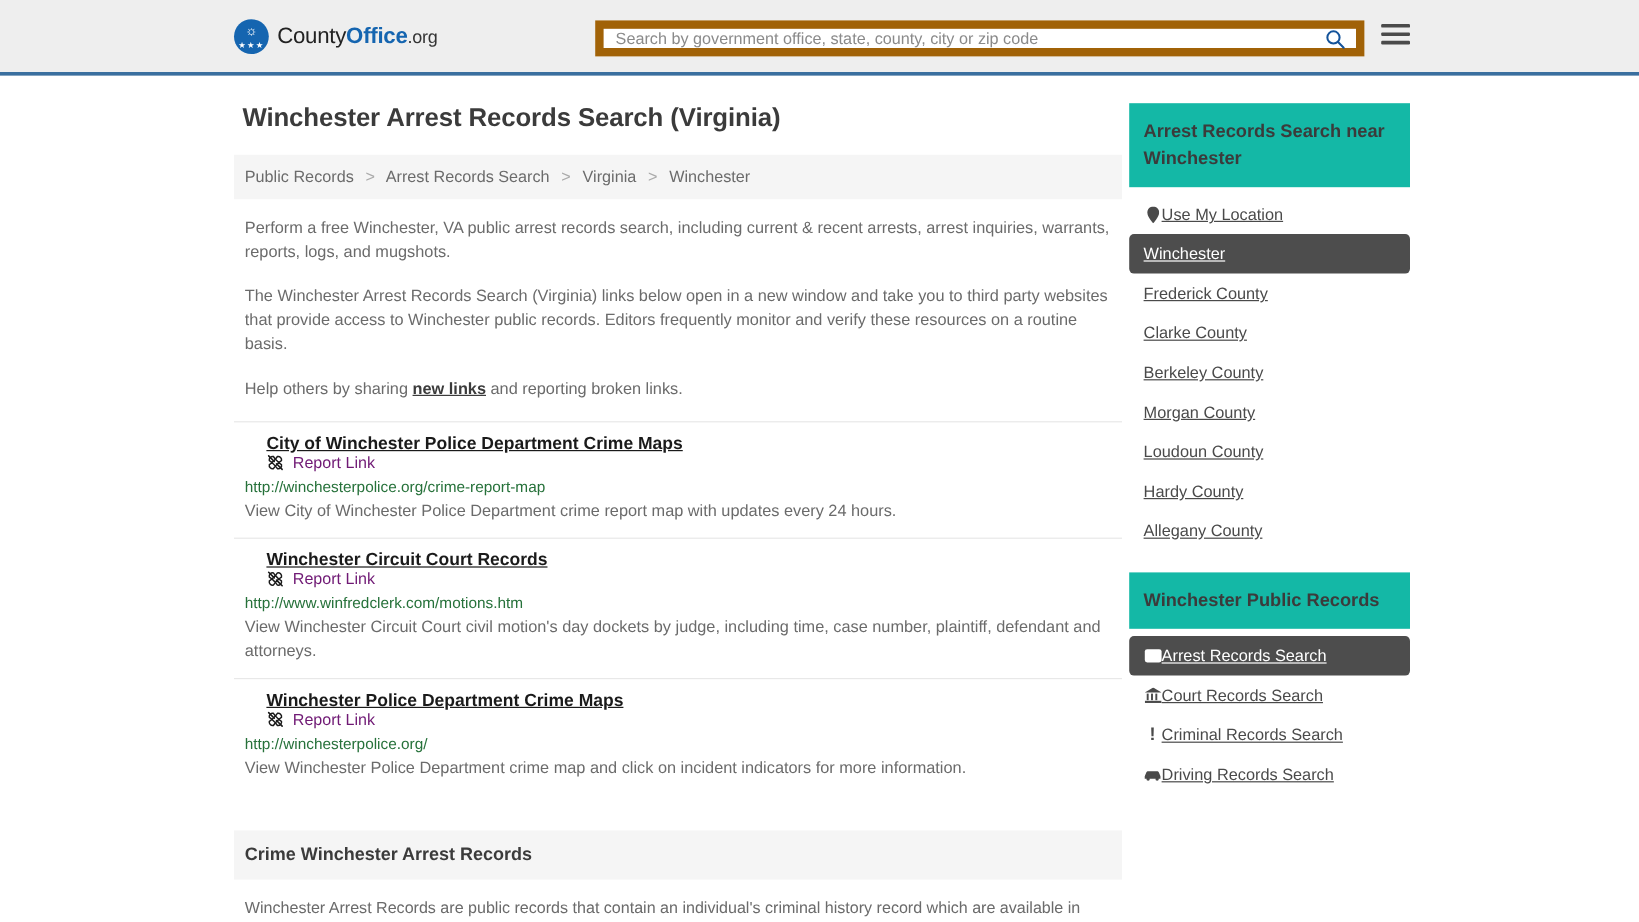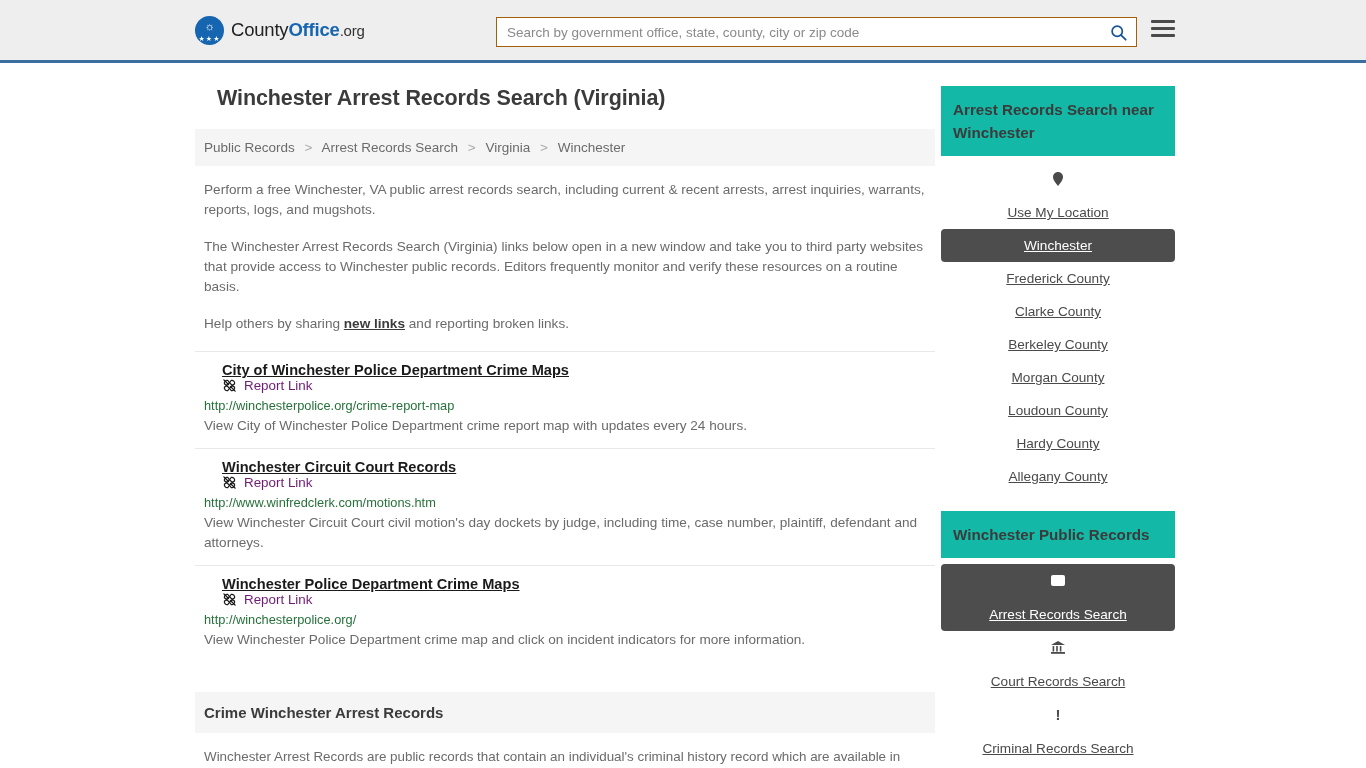--- a/index.html
+++ b/index.html
@@ -62,21 +62,21 @@
   .logo-text .bold-blue { color: #1565b0; font-weight: bold; }
   .logo-text .suffix { color: #333333; font-size: 15px; }
 
   .search-wrap {
     position: absolute;
     left: 496px;
     top: 17px;
     width: 641px;
     height: 30px;
     background: #ffffff;
-    border: 1px solid #a16207;
+    border: 7px solid #a16207;
     display: flex;
     align-items: center;
   }
   .search-input {
     flex: 1;
     border: none;
     outline: none;
     font-family: "Liberation Sans", sans-serif;
     font-size: 13.5px;
     color: #333333;
@@ -115,21 +115,21 @@
     display: flex;
     align-items: flex-start;
   }
   .main-col { width: 740px; margin-left: 195px; }
   .side-col { width: 234px; margin-left: 6px; }
 
   h1.page-title {
     font-size: 21.5px;
     color: #3b3b3b;
     font-weight: bold;
-    margin: 0 0 18px 22px;
+    margin: 0 0 18px 7px;
     letter-spacing: -0.1px;
   }
 
   .breadcrumb {
     background: #f5f5f5;
     padding: 11px 9px;
     font-size: 13.5px;
     color: #6b6b6b;
     margin-bottom: 14px;
   }
@@ -217,25 +217,24 @@
     padding: 12px 12px;
     font-size: 15.2px;
     font-weight: bold;
     color: #3b3b3b;
     line-height: 23px;
   }
   .side-list { padding-top: 6px; }
   .side-item {
     display: flex;
     align-items: center;
-    gap: 19px;
+    gap: 0;
     padding: 9px 12px;
     font-size: 13.6px;
     cursor: pointer;
-    flex-direction: column;
   }
   .side-item .txt {
     color: #4a4a4a;
     text-decoration: underline;
   }
   .side-item.active {
     background: #4d4d4d;
     border-radius: 4px;
   }
   .side-item.active .txt { color: #ffffff; }

